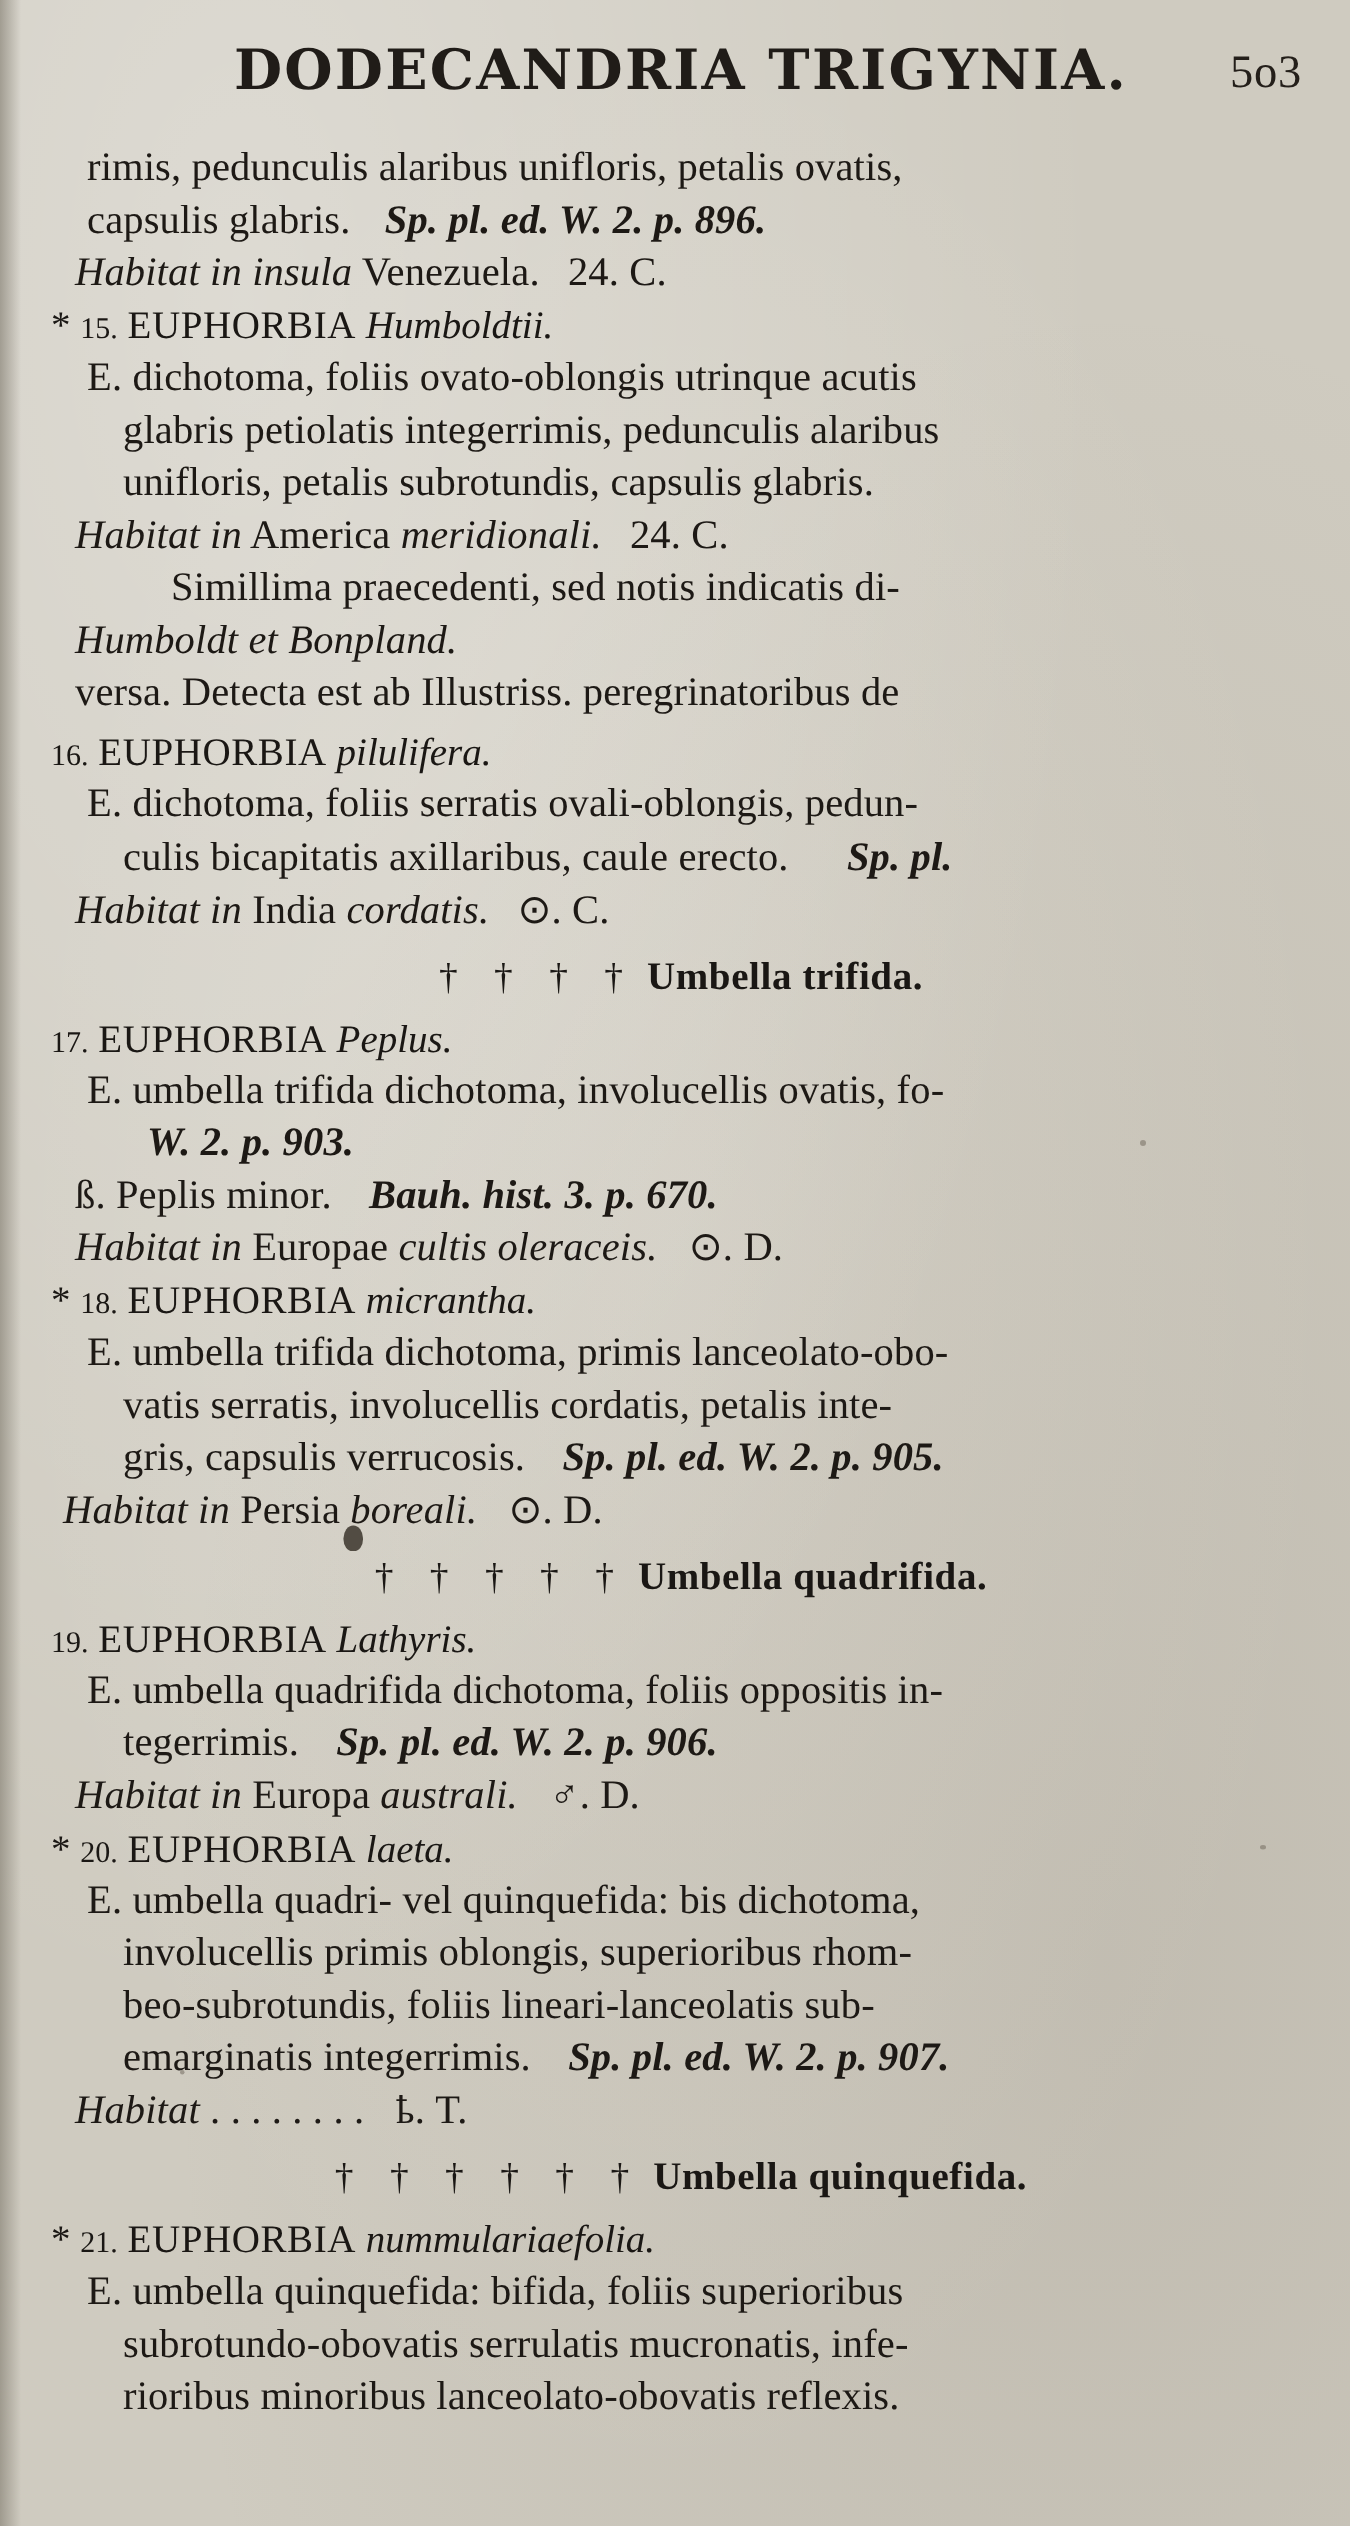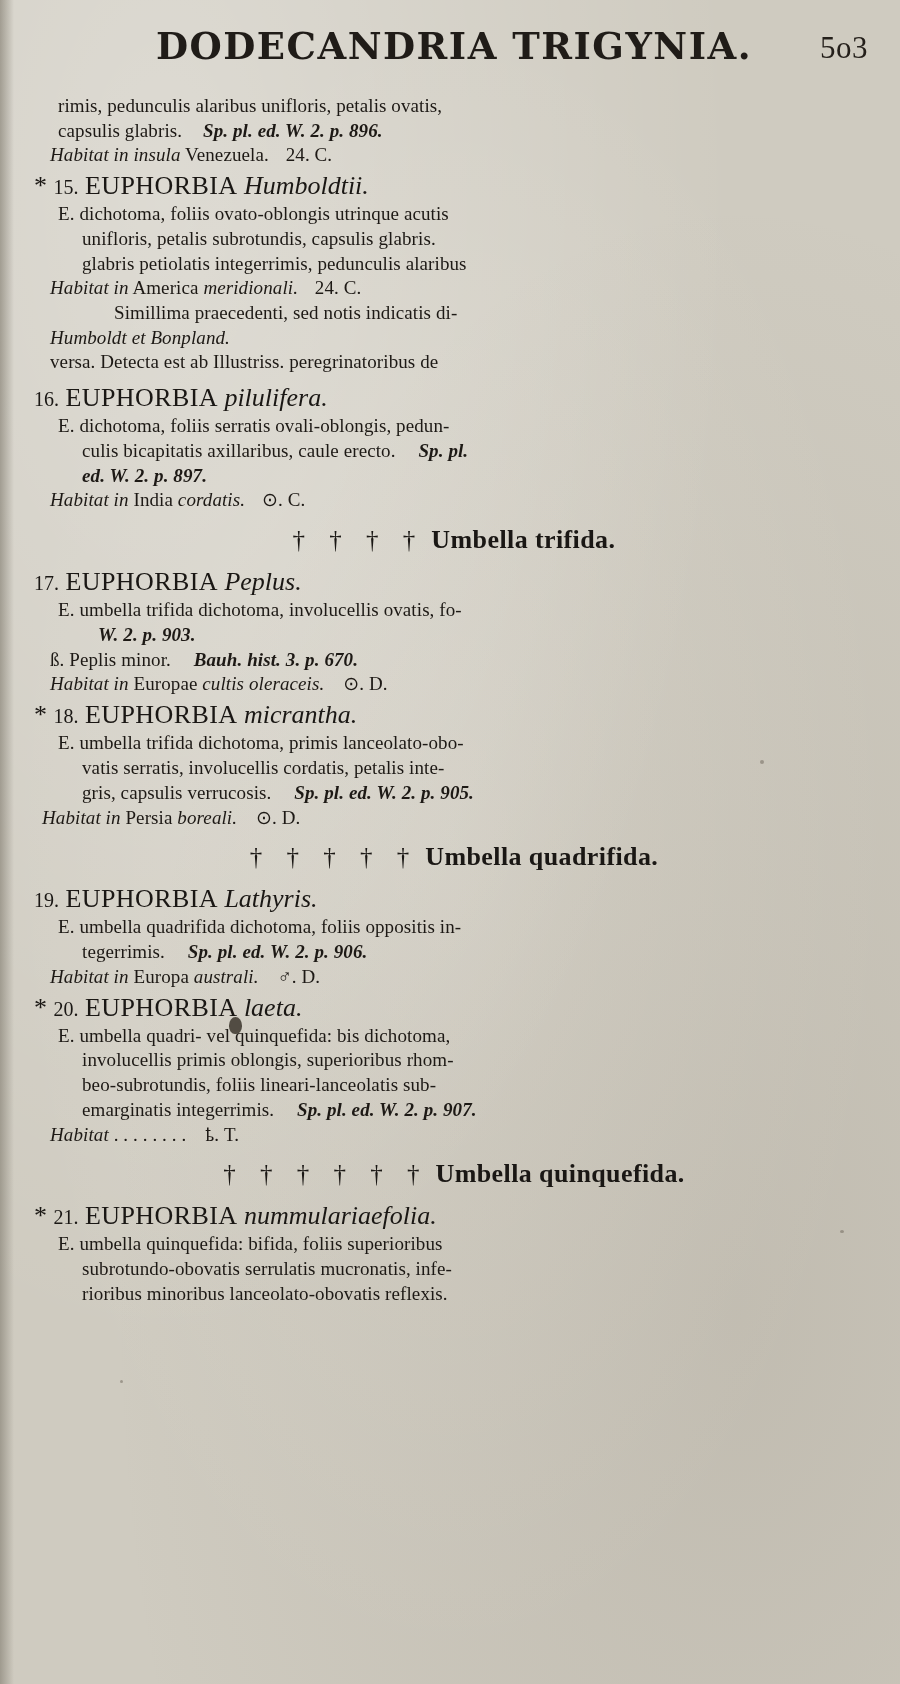--- a/index.html
+++ b/index.html
@@ -62,21 +62,21 @@
     bottom: 2px;
     font-family: "Liberation Serif", serif;
     font-size: 31px;
     letter-spacing: .5px;
     color: #241f1a;
   }
 
   
   .blk { margin: 0 0 1px 0; }
   .line {
-    font-size: 19px;
+    font-size: 27px;
     line-height: 1.30;
     letter-spacing: .1px;
     white-space: nowrap;
     color: #1d1915;
   }
   .ind0 { padding-left: 0; }
   .ind1 { padding-left: 24px; }
   .ind2 { padding-left: 48px; }
   .ind3 { padding-left: 80px; }
   .ital { font-style: italic; }
@@ -155,22 +155,22 @@
     </div>
 
     <div class="blk">
       <div class="species ind0">
         <span class="star">*</span>
         <span class="num">15.</span>
         <span class="gen">EUPHORBIA</span>
         <span class="epi">Humboldtii.</span>
       </div>
       <div class="line ind1">E. dichotoma, foliis ovato-oblongis utrinque acutis</div>
+      <div class="line ind2">glabris petiolatis integerrimis, pedunculis alaribus</div>
       <div class="line ind2">unifloris, petalis subrotundis, capsulis glabris.</div>
-      <div class="line ind2">glabris petiolatis integerrimis, pedunculis alaribus</div>
       <div class="line ind1" style="padding-left:16px">
         <span class="ital">Habitat in</span>
         <span>America</span>
         <span class="ital">meridionali.</span>
         <span style="margin-left:12px">24. C.</span>
       </div>
       <div class="line ind3">Simillima praecedenti, sed notis indicatis di-</div>
       <div class="line ind1 ital" style="padding-left:16px">Humboldt et Bonpland.</div>
       <div class="line ind1" style="padding-left:16px">versa.  Detecta est ab Illustriss. peregrinatoribus de</div>
     </div>
@@ -179,23 +179,22 @@
 
     <div class="blk">
       <div class="species ind0">
         <span class="num">16.</span>
         <span class="gen">EUPHORBIA</span>
         <span class="epi">pilulifera.</span>
       </div>
       <div class="line ind1">E. dichotoma, foliis serratis ovali-oblongis, pedun-</div>
       <div class="line ind2">
         <span>culis bicapitatis axillaribus, caule erecto.</span>
-        <span class="ital bold" style="margin-left:18px">Sp. pl.</span>
-      </div>
-      <div class="line ind2 ital bold">ed. W. 2. p. 897.</div>
+        <span class="ital bold" style="margin-left:32px">Sp. pl.</span>
+      </div>
       <div class="line ind1" style="padding-left:16px">
         <span class="ital">Habitat in</span>
         <span>India</span>
         <span class="ital">cordatis.</span>
         <span style="margin-left:12px">⊙. C.</span>
       </div>
     </div>
 
     <div class="daggers">
       <span class="dag">† † † †</span>

